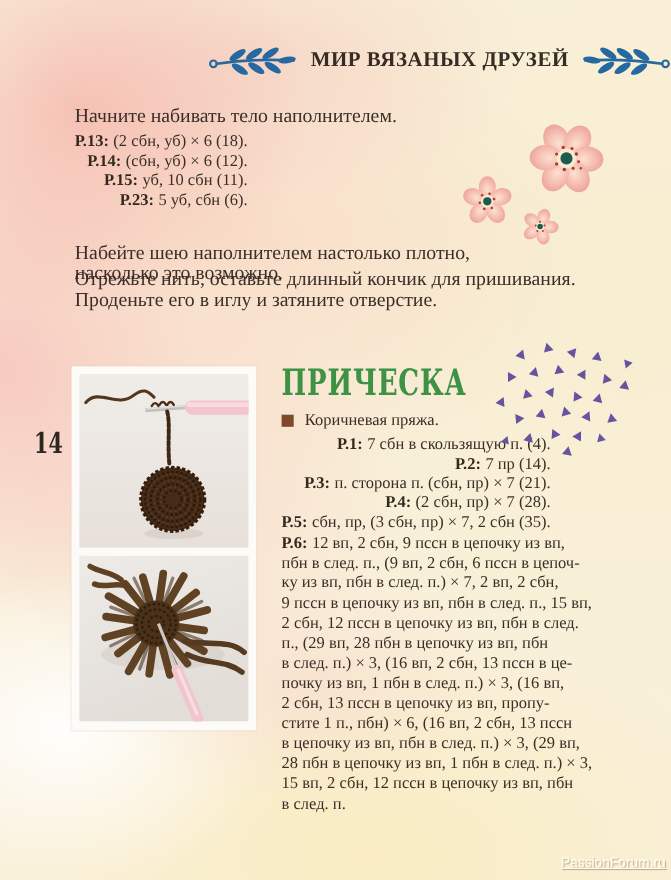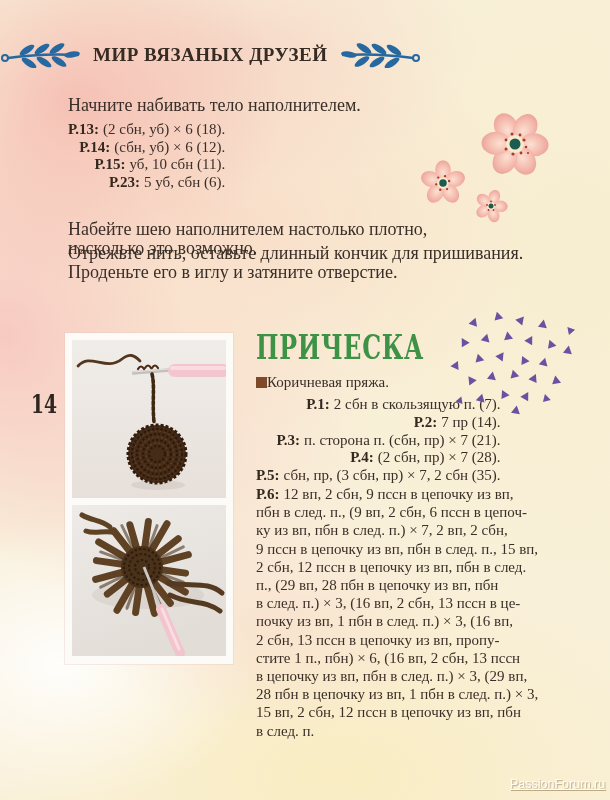--- a/index.html
+++ b/index.html
@@ -21,21 +21,21 @@
       radial-gradient(ellipse 430px 300px at 36% 28%, rgba(248,205,186,0.55), rgba(248,205,186,0) 72%),
       radial-gradient(ellipse 300px 240px at 26% 56%, rgba(246,198,190,0.45), rgba(246,198,190,0) 70%),
       radial-gradient(ellipse 250px 160px at 45% 78%, rgba(246,205,198,0.35), rgba(246,205,198,0) 70%),
       radial-gradient(ellipse 280px 210px at 10% 83%, rgba(255,255,255,0.92), rgba(255,255,255,0) 70%),
       radial-gradient(ellipse 520px 280px at 55% 97%, rgba(250,234,175,0.55), rgba(250,234,175,0) 72%),
       radial-gradient(ellipse 430px 520px at 94% 32%, rgba(247,238,208,0.90), rgba(247,238,208,0) 78%),
       #f9f0da;
   }
   .abs{position:absolute;}
   
-  .header-row{top:42px;left:0;right:0;display:flex;align-items:center;justify-content:flex-start;gap:13px;}
+  .header-row{top:42px;left:0;right:0;display:flex;align-items:center;justify-content:flex-end;gap:13px;}
   .page-title{font-size:19px;font-weight:bold;letter-spacing:0.5px;color:#362c24;white-space:nowrap;}
   
   .bodytext{font-size:18px;line-height:19px;}
   .rows .row{line-height:17.5px;font-size:15px;white-space:nowrap;text-align:right;}
   .row-label{font-weight:bold;color:#33291f;margin-right:4px;}
   .pre{white-space:pre-line;}
   
   .photo-frame{
     left:65px;top:333px;width:168px;height:331px;background:#fcfbf8;
     box-sizing:border-box;padding:7px;display:flex;flex-direction:column;gap:7px;
@@ -43,21 +43,21 @@
   }
   .photo-frame svg{display:block;}
   
   .page-num{left:31px;top:389px;font-size:26px;font-weight:bold;color:#2e2620;
     font-family:"DejaVu Serif", serif;transform:scaleX(0.72);transform-origin:left top;}
   
   .section-title{left:256px;top:331px;}
   .section-title span{display:inline-block;font-family:"DejaVu Serif", serif;font-weight:bold;
     font-size:33px;line-height:34px;color:var(--accent-green);letter-spacing:1px;
     transform:scaleX(0.72);transform-origin:left top;white-space:nowrap;}
-  .yarn-line{left:256px;top:374px;display:flex;align-items:center;gap:0;font-size:15px;}
+  .yarn-line{left:256px;top:374px;display:flex;align-items:center;gap:10px;font-size:15px;}
   .yarn-swatch{width:11px;height:11px;background:var(--bullet-brown);flex:0 0 auto;}
   .p6{left:256px;top:485px;width:352px;font-size:15px;line-height:18.2px;}
   
   .watermark{left:510px;top:777px;font-family:"Liberation Sans", sans-serif;font-size:12.5px;
     color:rgba(255,253,244,0.95);text-shadow:1px 1px 1px rgba(172,152,112,0.8), -0.5px -0.5px 0 rgba(255,255,255,0.4);text-decoration:underline;}
 </style>
 </head>
 <body>
 
 <div class="page">
@@ -273,21 +273,21 @@
   <div class="abs section-title">
     <span>ПРИЧЕСКА</span>
   </div>
 
   <div class="abs yarn-line">
     <span class="yarn-swatch"></span>
     <span>Коричневая пряжа.</span>
   </div>
 
   <div class="abs rows" style="left:256px;top:396px;">
-    <div class="row" style="line-height:17.8px"><span class="row-label">Р.1:</span><span>2 сбн в скользящую п. (7).</span></div>
+    <div class="row" style="line-height:17.8px"><span class="row-label">Р.1:</span><span>7 сбн в скользящую п. (4).</span></div>
     <div class="row" style="line-height:17.8px"><span class="row-label">Р.2:</span><span>7 пр (14).</span></div>
     <div class="row" style="line-height:17.8px"><span class="row-label">Р.3:</span><span>п. сторона п. (сбн, пр) × 7 (21).</span></div>
     <div class="row" style="line-height:17.8px"><span class="row-label">Р.4:</span><span>(2 сбн, пр) × 7 (28).</span></div>
     <div class="row" style="line-height:17.8px"><span class="row-label">Р.5:</span><span>сбн, пр, (3 сбн, пр) × 7, 2 сбн (35).</span></div>
   </div>
 
   <div class="abs p6">
     <span class="row-label">Р.6:</span><span class="pre">12 вп, 2 сбн, 9 пссн в цепочку из вп,
 пбн в след. п., (9 вп, 2 сбн, 6 пссн в цепоч-
 ку из вп, пбн в след. п.) × 7, 2 вп, 2 сбн,

